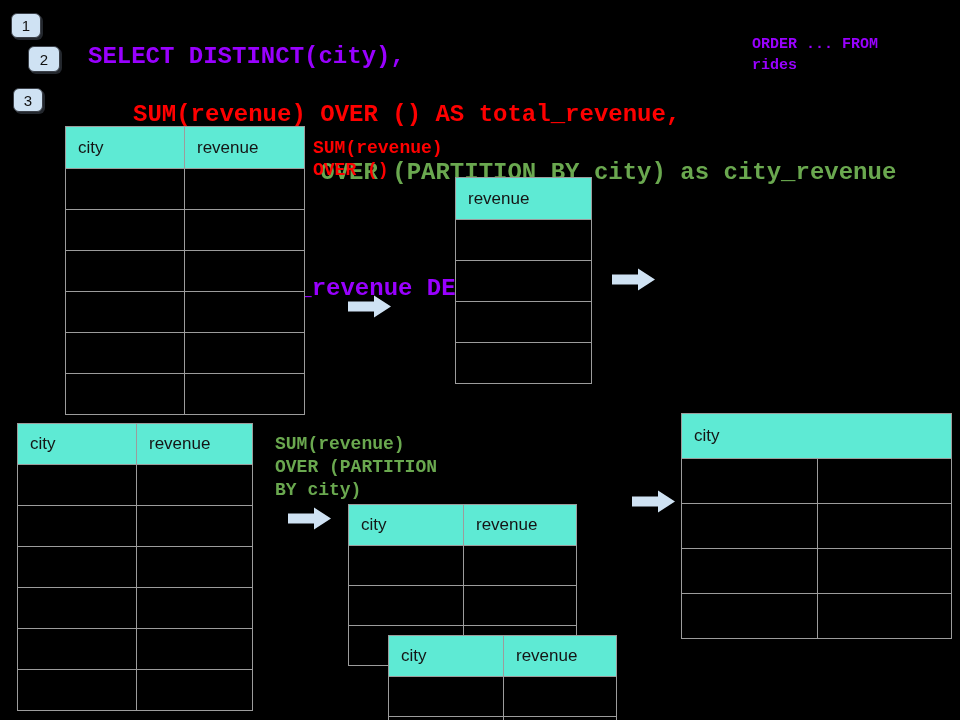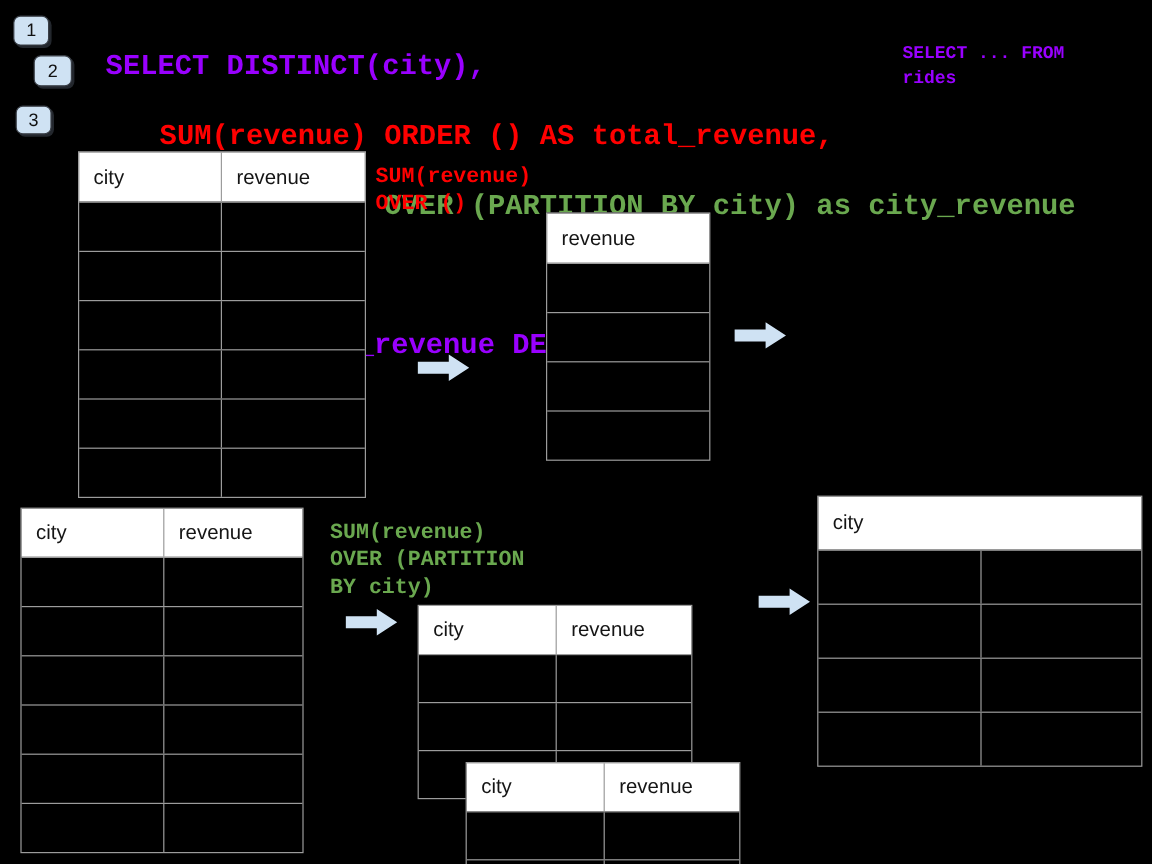--- a/index.html
+++ b/index.html
@@ -14,47 +14,47 @@
   .c-green{color:#6aa84f;}
   .ind0{padding-left:0;}
   .ind1{padding-left:45px;}
   .ind2{padding-left:22px;}
   
   .badge{position:absolute;background:#cfe2f3;border:1px solid #3a3f47;border-radius:6px;
          box-shadow:2px 2px 0 #23272d;display:flex;align-items:center;justify-content:center;
          color:#111;font-size:15px;font-family:"Liberation Sans",sans-serif;}
   
   .tbl{position:absolute;border:1px solid #9c9c9c;box-sizing:border-box;background:#000;}
-  .thead{display:flex;background:#ffffff;box-sizing:border-box;text-align:right;}
+  .thead{display:flex;background:#5eead4;box-sizing:border-box;text-align:right;}
   .th{display:flex;align-items:center;padding-left:12px;font-size:17px;color:#151515;
       box-sizing:border-box;border-right:1px solid #9c9c9c;}
   .th:last-child{border-right:none;}
   .trow{display:flex;border-top:1px solid #9c9c9c;box-sizing:border-box;}
   .td{box-sizing:border-box;border-right:1px solid #9c9c9c;}
   .td:last-child{border-right:none;}
   .arrow{position:absolute;width:44px;height:23px;}
 </style>
 </head>
 <body>
 
 <div class="stage">
 
   <div class="badge" style="left:11px;top:13px;width:28px;height:23px;">1</div>
   <div class="badge" style="left:28px;top:46px;width:30px;height:24px;">2</div>
   <div class="badge" style="left:13px;top:88px;width:28px;height:22px;">3</div>
 
   <div class="code" style="left:88px;top:10px;">
     <div class="sql-line c-purple ind0">SELECT DISTINCT(city),</div>
-    <div class="sql-line c-red    ind1">SUM(revenue) ORDER () AS total_revenue,</div>
+    <div class="sql-line c-red    ind1">SUM(revenue) OVER () AS total_revenue,</div>
     <div class="sql-line c-green  ind1">SUM(revenue) OVER (PARTITION BY city) as city_revenue</div>
     <div class="sql-line c-purple ind2">FROM rides</div>
     <div class="sql-line c-purple ind2">ORDER by city_revenue DESC;</div>
   </div>
 
-  <div class="code c-purple" style="left:752px;top:34px;font-size:15px;line-height:21px;">SELECT ... FROM
+  <div class="code c-purple" style="left:752px;top:34px;font-size:15px;line-height:21px;">ORDER ... FROM
 rides</div>
 
   <div class="code c-red" style="left:313px;top:137px;font-size:18px;line-height:22px;">SUM(revenue)
 OVER ()</div>
 
   <div class="code c-green" style="left:275px;top:433px;font-size:18px;line-height:23px;">SUM(revenue)
 OVER (PARTITION
 BY city)</div>
 
   <div class="tbl" style="left:65px;top:126px;width:240px;">

